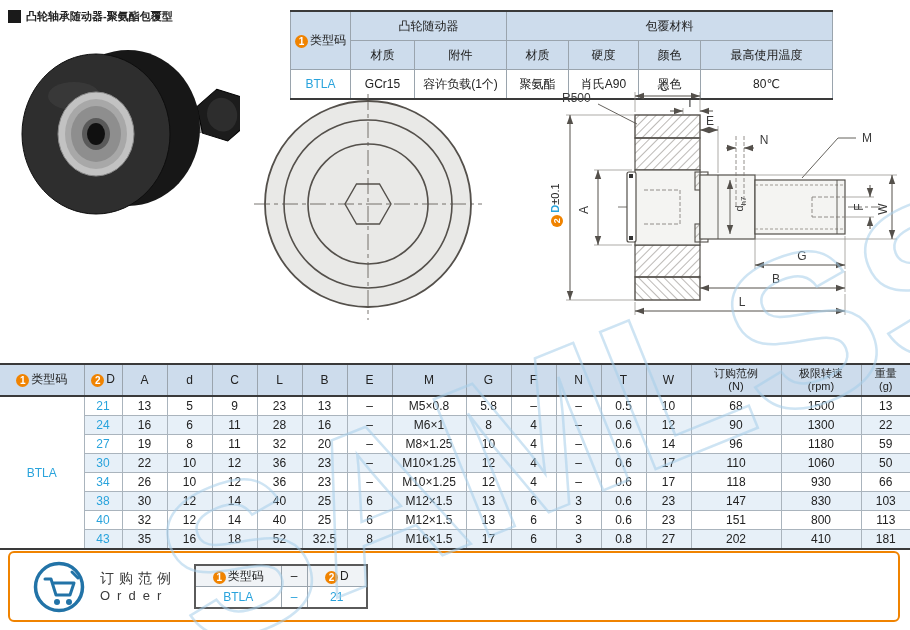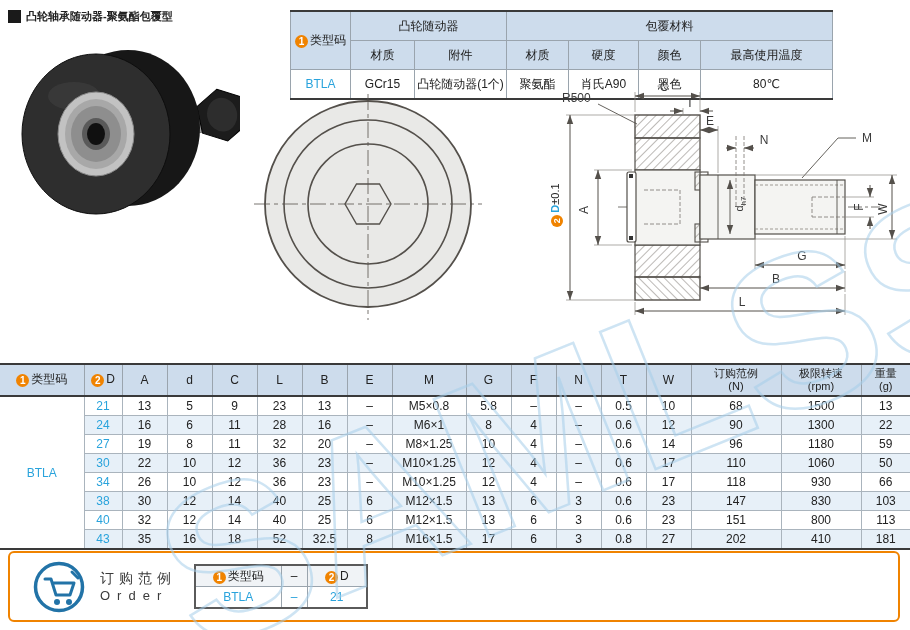--- a/index.html
+++ b/index.html
@@ -95,21 +95,21 @@
         <th>材质</th>
         <th>附件</th>
         <th>材质</th>
         <th>硬度</th>
         <th>颜色</th>
         <th>最高使用温度</th>
       </tr>
       <tr>
         <td class="blue">BTLA</td>
         <td>GCr15</td>
-        <td>凸轮随动器(1个)</td>
+        <td>容许负载(1个)</td>
         <td>聚氨酯</td>
         <td>肖氏A90</td>
         <td>黑色</td>
         <td>80℃</td>
       </tr>
     </tbody>
       </table>
   </div>
 
   <svg class="layer" style="left:10px;top:40px;" width="230" height="180" viewBox="0 0 230 180">

